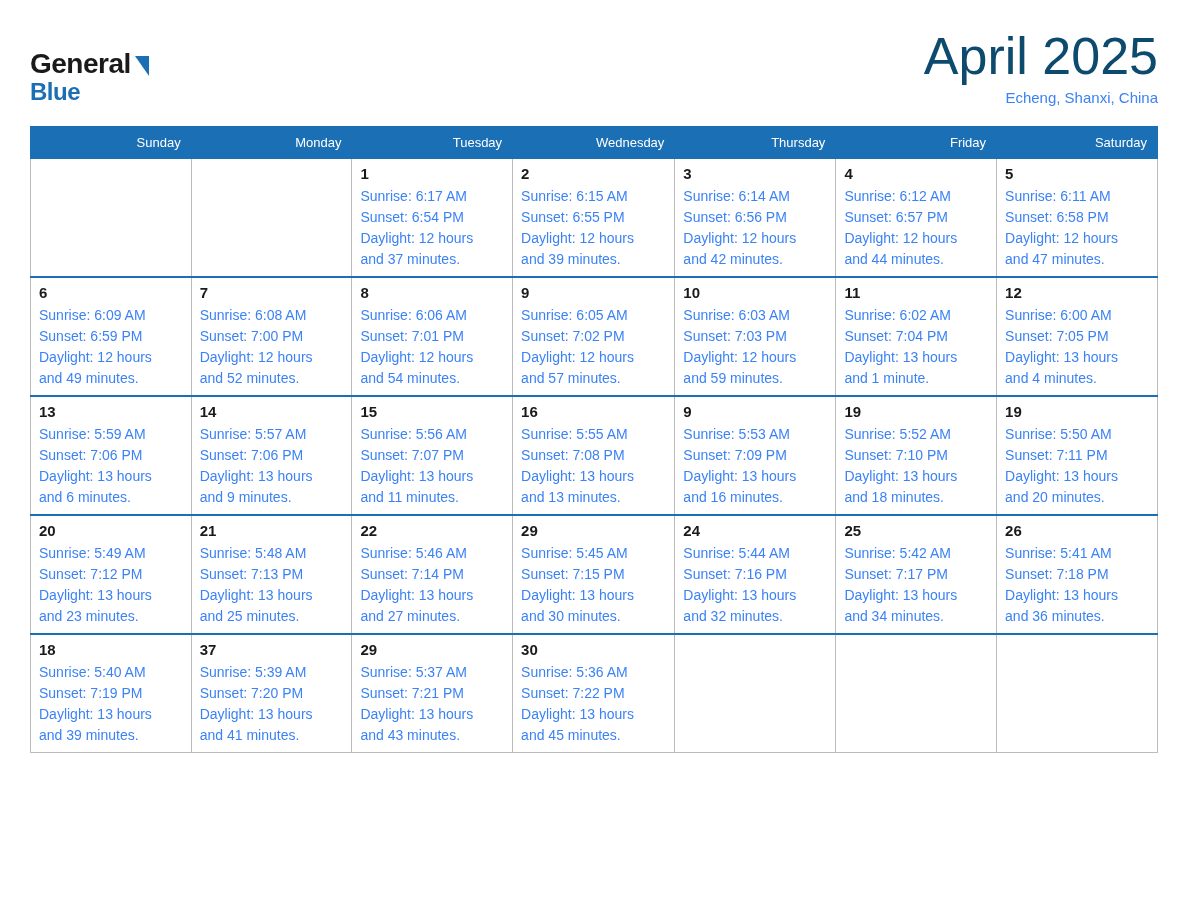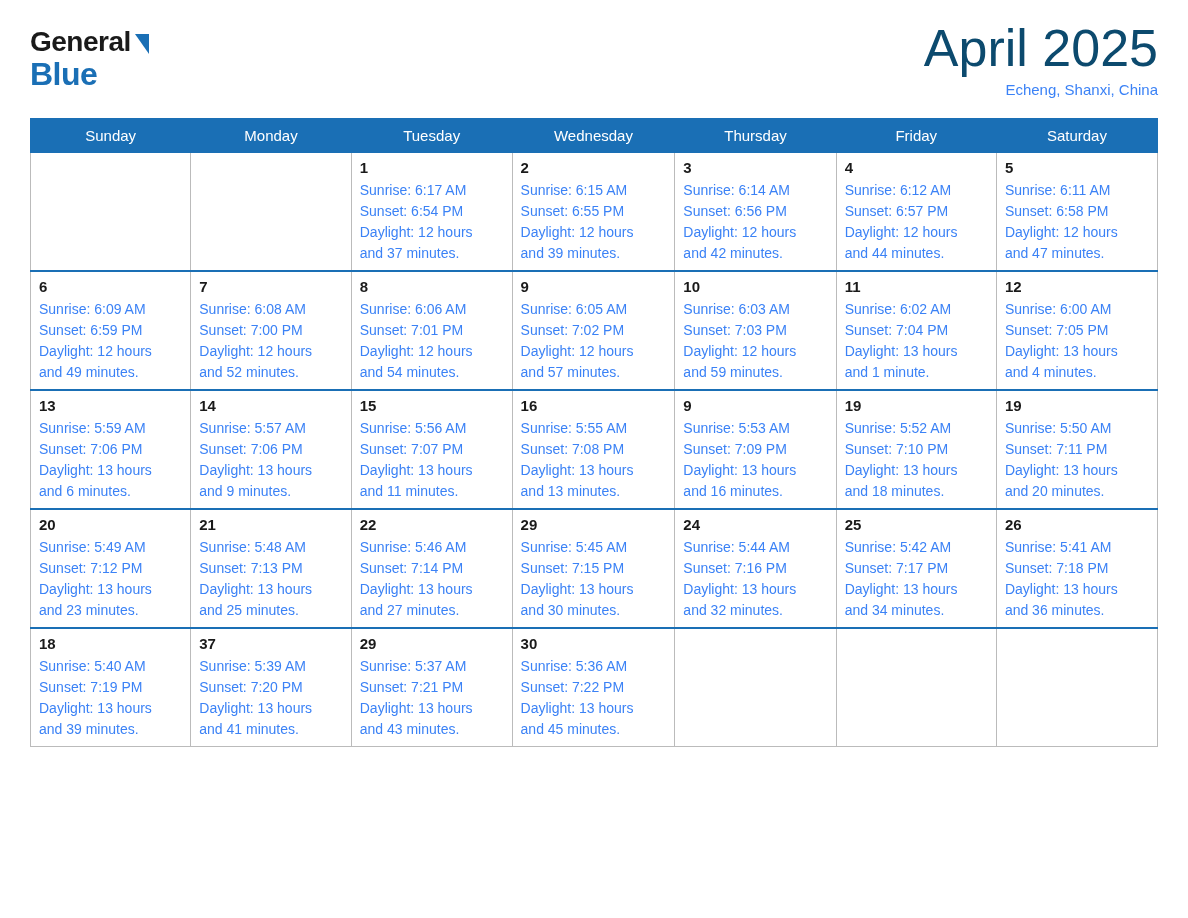--- a/index.html
+++ b/index.html
@@ -6,22 +6,23 @@
     body {
       font-family: Arial, sans-serif;
       background: #fff;
       width: 1188px;
       min-height: 918px;
       padding: 20px 30px;
     }
     .header {
       display: flex;
       justify-content: space-between;
-      align-items: center;
+      align-items: flex-end;
       margin-bottom: 20px;
+      margin-top: 8px;
     }
     .logo {
       display: flex;
       flex-direction: column;
       align-items: flex-start;
     }
     .logo-top {
       display: flex;
       align-items: center;
     }
@@ -55,24 +56,24 @@
       margin-top: 4px;
     }
     .calendar {
       width: 100%;
       border-collapse: collapse;
       border: 1px solid #ccc;
     }
     .calendar th {
       background-color: #1a6fb5;
       color: #fff;
-      font-size: 15px;
+      font-size: 13px;
       font-weight: normal;
       padding: 8px 10px;
-      text-align: center;
+      text-align: right;
       border: 1px solid #1a6fb5;
     }
     .calendar td {
       vertical-align: top;
       border: 1px solid #bbb;
       padding: 6px 8px;
       width: 169px;
       min-height: 110px;
       height: 110px;
     }
@@ -97,21 +98,21 @@
 </head>
 <body>
 
 <div class="header">
   <div class="logo">
     <div class="logo-top">
       <span class="logo-general">General</span>
       <div class="logo-triangle"></div>
     </div>
     <div style="display:flex; align-items:center; margin-top:-2px;">
-      <span style="font-size:32px; font-weight:bold; color:#1a6fb5; letter-spacing:-0.5px;">Blue</span>
+      <span style="font-size:24px; font-weight:bold; color:#1a6fb5; letter-spacing:-0.5px;">Blue</span>
     </div>
   </div>
   <div class="title-section">
     <div class="month-title">April 2025</div>
     <div class="location">Echeng, Shanxi, China</div>
   </div>
 </div>
 
 <table class="calendar">
   <thead>

